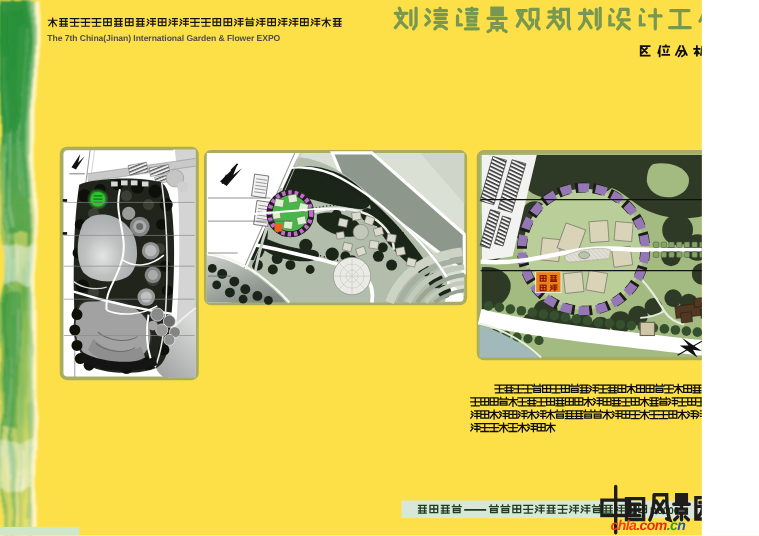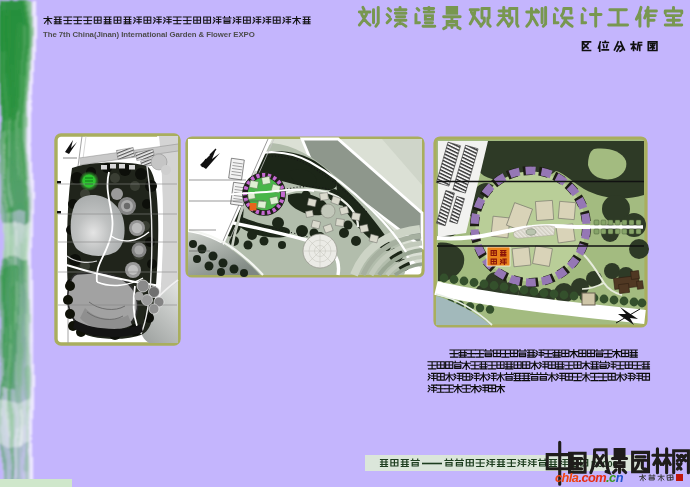--- a/index.html
+++ b/index.html
@@ -1,14 +1,14 @@
 <!DOCTYPE html>
 <html><head><meta charset="utf-8"><title>plan</title><style>
 html,body{margin:0;padding:0;background:#fff;}
-#page{position:relative;width:690px;height:487px;overflow:hidden;background:#c4b5fd;
+#page{position:relative;width:638px;height:487px;overflow:hidden;background:#fde047;
   font-family:"Liberation Sans",sans-serif;text-decoration:underline;}
 #page svg{position:absolute;overflow:visible;}
 .abs{position:absolute;}
 </style></head><body>
 <div id="page">
 <svg width="0" height="0" style="position:absolute">
 <defs>
 <g id="g1" fill="none" stroke-linecap="square">
           <path d="M2,3H18M2,10H18M3,17H17M10,3V17"></path>
         </g>

